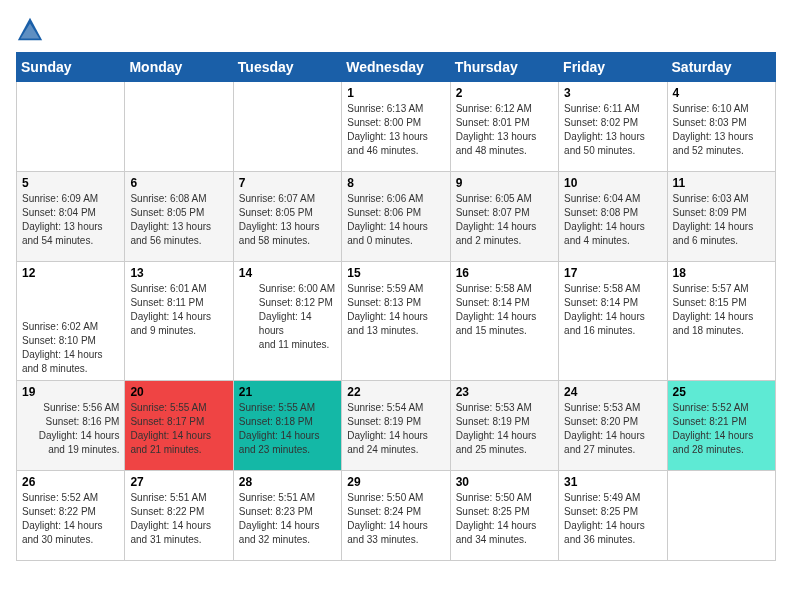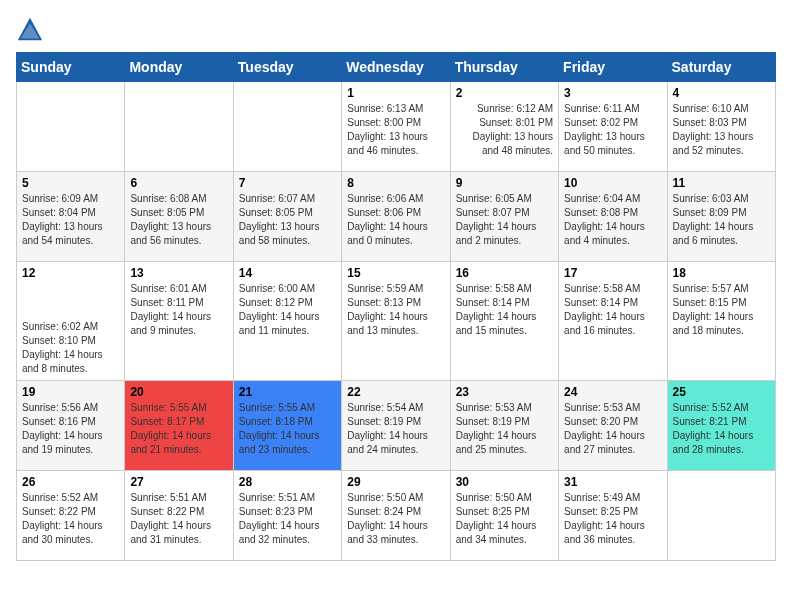--- a/index.html
+++ b/index.html
@@ -125,21 +125,21 @@
         <td class="empty-cell"></td>
         <td>
           <div class="day-number">1</div>
           <div class="day-info" style="white-space: pre-line;">Sunrise: 6:13 AM
 Sunset: 8:00 PM
 Daylight: 13 hours
 and 46 minutes.</div>
         </td>
         <td>
           <div class="day-number">2</div>
-          <div class="day-info" style="white-space: pre-line; text-align: right;">Sunrise: 6:12 AM
+          <div class="day-info" style="white-space: pre-line;">Sunrise: 6:12 AM
 Sunset: 8:01 PM
 Daylight: 13 hours
 and 48 minutes.</div>
         </td>
         <td>
           <div class="day-number">3</div>
           <div class="day-info" style="white-space: pre-line;">Sunrise: 6:11 AM
 Sunset: 8:02 PM
 Daylight: 13 hours
 and 50 minutes.</div>
@@ -213,21 +213,21 @@
         </td>
         <td>
           <div class="day-number">13</div>
           <div class="day-info" style="white-space: pre-line;">Sunrise: 6:01 AM
 Sunset: 8:11 PM
 Daylight: 14 hours
 and 9 minutes.</div>
         </td>
         <td>
           <div class="day-number">14</div>
-          <div class="day-info" style="white-space: pre-line;">Sunrise: 6:00 AM
+          <div class="day-info" style="white-space: pre-line; margin-left: 20px;">Sunrise: 6:00 AM
 Sunset: 8:12 PM
 Daylight: 14 hours
 and 11 minutes.</div>
         </td>
         <td>
           <div class="day-number">15</div>
           <div class="day-info" style="white-space: pre-line;">Sunrise: 5:59 AM
 Sunset: 8:13 PM
 Daylight: 14 hours
 and 13 minutes.</div>
@@ -250,33 +250,33 @@
           <div class="day-number">18</div>
           <div class="day-info" style="white-space: pre-line;">Sunrise: 5:57 AM
 Sunset: 8:15 PM
 Daylight: 14 hours
 and 18 minutes.</div>
         </td>
       </tr>
       <tr>
         <td style="background-color: rgb(245, 245, 245);">
           <div class="day-number">19</div>
-          <div class="day-info" style="white-space: pre-line;">Sunrise: 5:56 AM
+          <div class="day-info" style="white-space: pre-line; text-align: right;">Sunrise: 5:56 AM
 Sunset: 8:16 PM
 Daylight: 14 hours
 and 19 minutes.</div>
         </td>
         <td style="background-color: #ef4444;">
           <div class="day-number">20</div>
           <div class="day-info" style="white-space: pre-line;">Sunrise: 5:55 AM
 Sunset: 8:17 PM
 Daylight: 14 hours
 and 21 minutes.</div>
         </td>
-        <td style="background-color: #3b82f6;">
+        <td style="background-color: #14b8a6;">
           <div class="day-number">21</div>
           <div class="day-info" style="white-space: pre-line;">Sunrise: 5:55 AM
 Sunset: 8:18 PM
 Daylight: 14 hours
 and 23 minutes.</div>
         </td>
         <td style="background-color: rgb(245, 245, 245);">
           <div class="day-number">22</div>
           <div class="day-info" style="white-space: pre-line;">Sunrise: 5:54 AM
 Sunset: 8:19 PM

